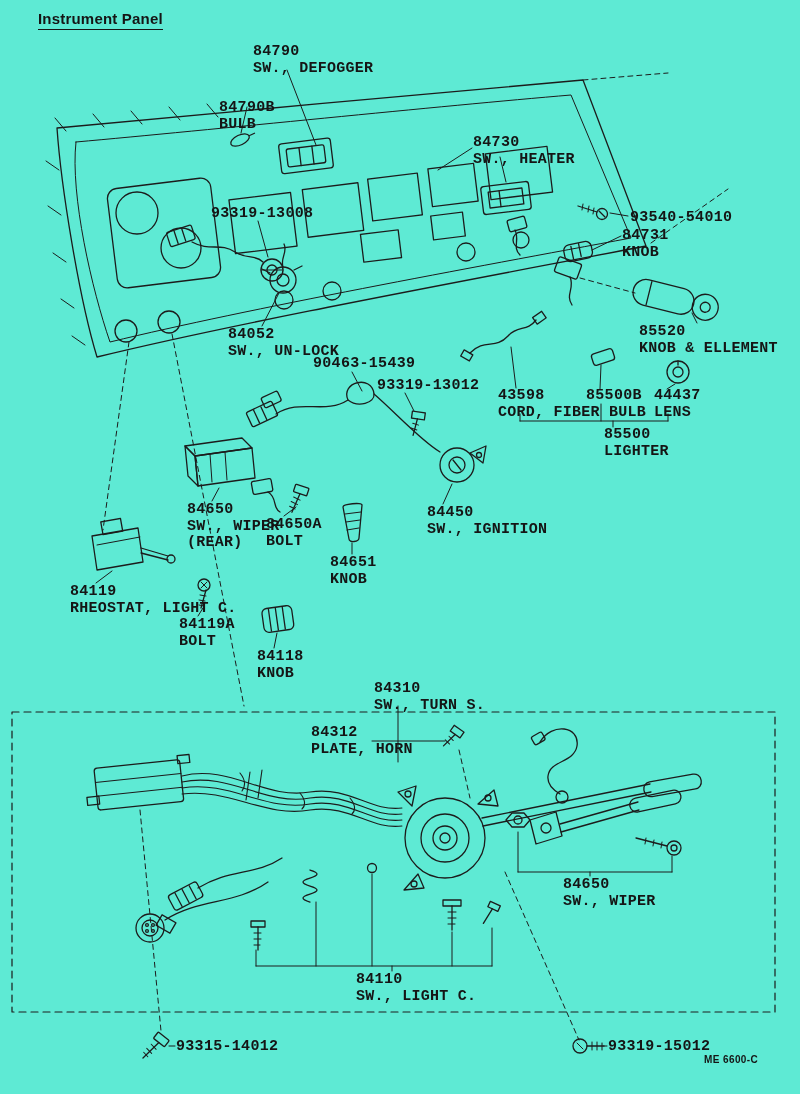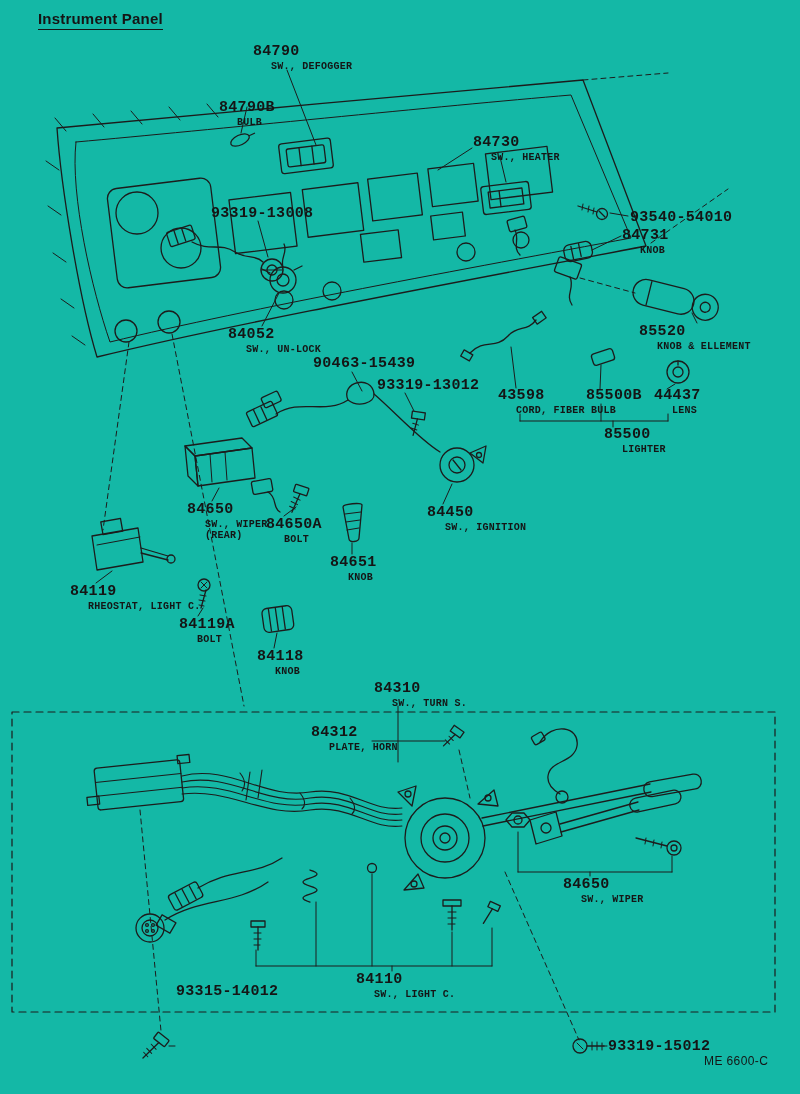--- a/index.html
+++ b/index.html
@@ -1,25 +1,25 @@
 <!DOCTYPE html>
 <html><head>
 <meta charset="utf-8">
 <style>
   * { margin:0; padding:0; box-sizing:border-box; }
   html,body { background:#ffffff; }
   body { font-family:"Liberation Sans", sans-serif; }
-  .page { position:relative; width:800px; height:1094px; background:#14b8a6; color:#151515; overflow:hidden; margin:0 auto; }
+  .page { position:relative; width:800px; height:1094px; background:#5eead4; color:#151515; overflow:hidden; margin:0 auto; }
   .art { position:absolute; left:0; top:0; }
   .page-title { position:absolute; left:38px; top:10px; font-size:15px; font-weight:700;
                 border-bottom:1.5px solid #151515; padding-bottom:2px; letter-spacing:.2px; }
   .plabel { position:absolute; line-height:1.1; white-space:nowrap;font-family:Liberation Mono, monospace; }
   .pnum  { font-size:15px; font-weight:700; letter-spacing:.3px; }
-  .pdesc { font-size:10px; font-weight:700; letter-spacing:.25px;margin-left:18px; }
-  .footer-code { position:absolute; left:704px; top:1054px; font-size:12px; font-weight:400; letter-spacing:.4px; }
+  .pdesc { font-size:15px; font-weight:700; letter-spacing:.25px; }
+  .footer-code { position:absolute; left:704px; top:1054px; font-size:10px; font-weight:700; letter-spacing:.4px; }
 </style>
 </head>
 <body>
 
 <div class="page">
 
   <svg class="art" width="800" height="1094" viewBox="0 0 800 1094" aria-hidden="true">
     <g stroke="#1c1c1c" fill="none" stroke-width="1.3" stroke-linecap="round" stroke-linejoin="round">
 
       <g>
@@ -435,21 +435,21 @@
     <div class="pdesc">PLATE, HORN</div>
   </div>
   <div class="plabel" style="left:563px;top:877px">
     <div class="pnum">84650</div>
     <div class="pdesc">SW., WIPER</div>
   </div>
   <div class="plabel" style="left:356px;top:972px">
     <div class="pnum">84110</div>
     <div class="pdesc">SW., LIGHT C.</div>
   </div>
-  <div class="plabel" style="left:176px;top:984px">
+  <div class="plabel" style="left:176px;top:1039px">
     <div class="pnum">93315-14012</div>
   </div>
   <div class="plabel" style="left:608px;top:1039px">
     <div class="pnum">93319-15012</div>
   </div>
 
   <div class="footer-code">ME  6600-C</div>
 </div>
 
 </body></html>

